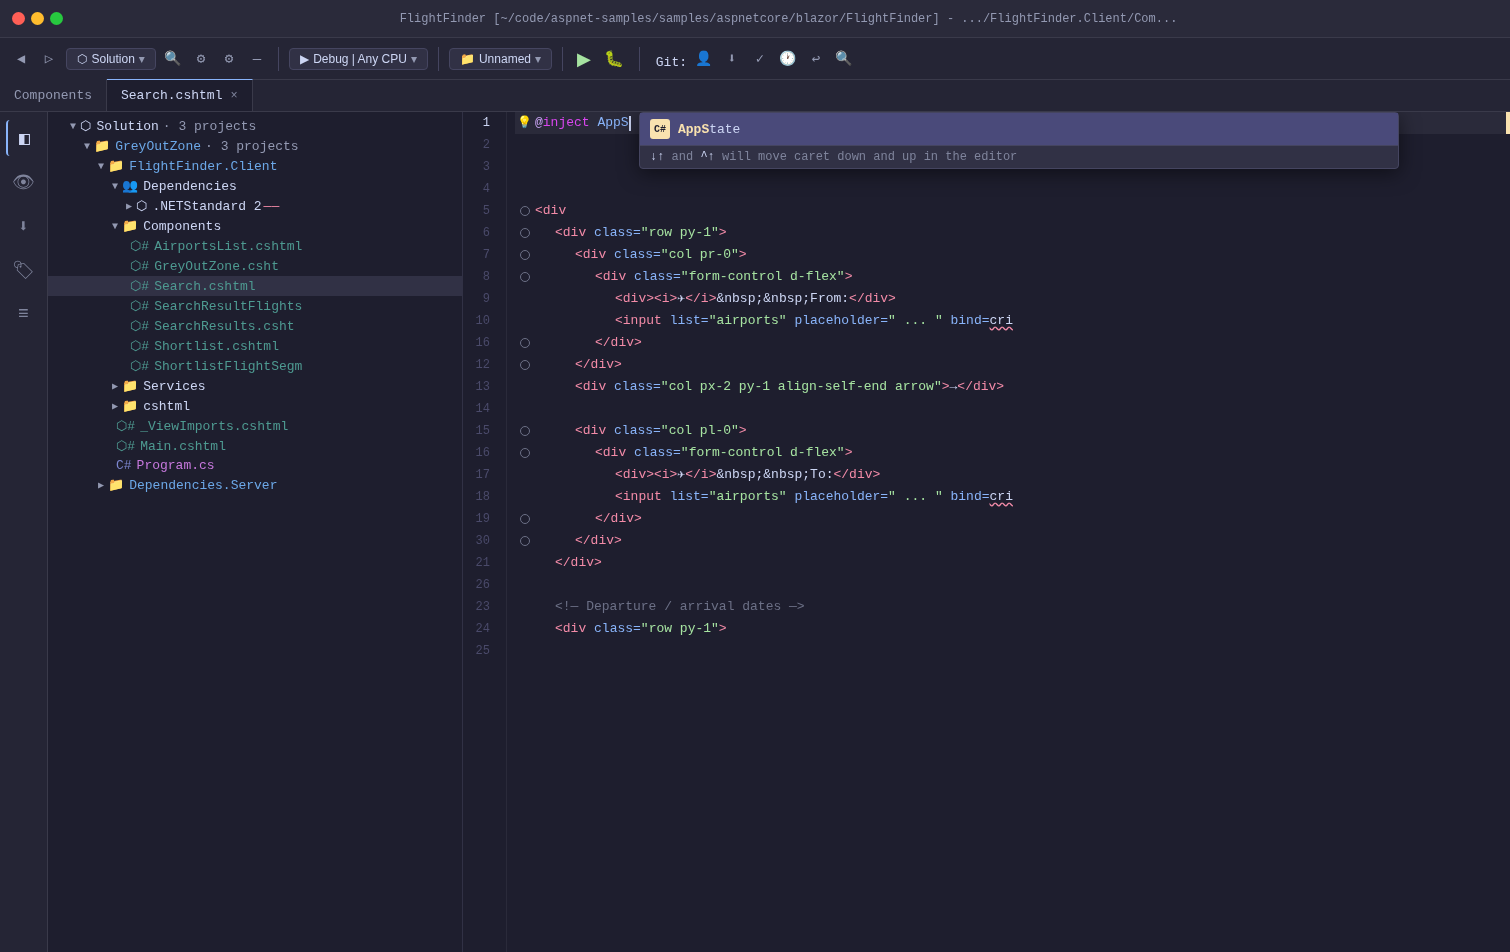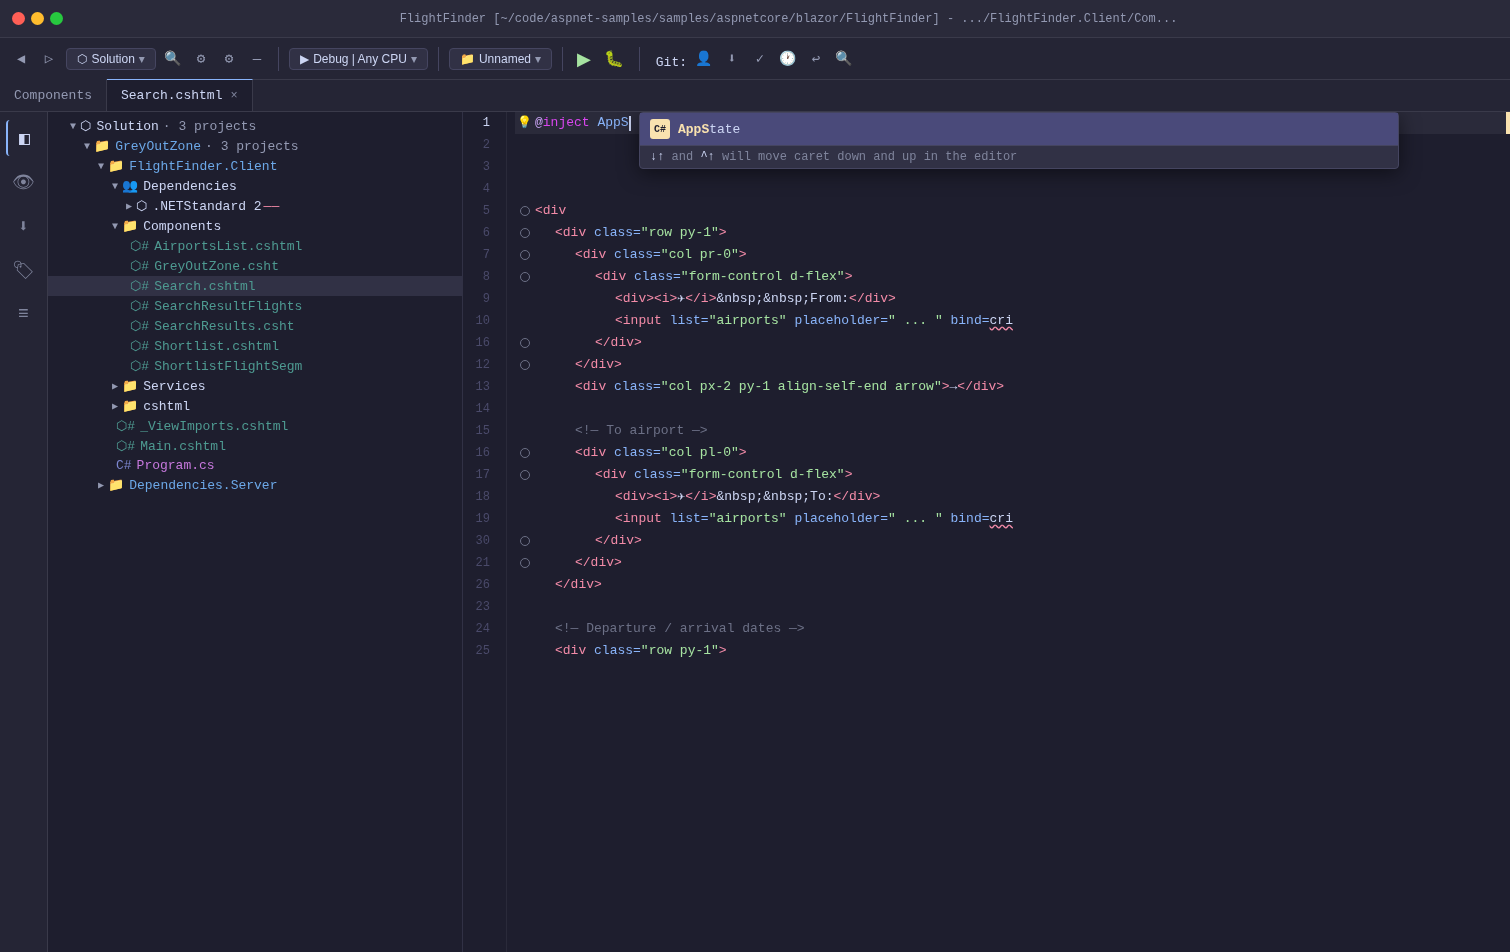--- a/index.html
+++ b/index.html
@@ -760,24 +760,20 @@
 
         <div class="code-line">
           <div class="gutter"></div>
           <span style="padding-left:40px"><span class="tag">&lt;div</span> <span class="attr">class=</span><span class="attr-val">"col px-2 py-1 align-self-end arrow"</span><span class="tag">&gt;</span><span class="text-normal">→</span><span class="tag">&lt;/div&gt;</span></span>
         </div>
 
         <div class="code-line">
           <div class="gutter"></div>
         </div>
 
-        <div class="code-line">
-          <div class="gutter"></div>
-          <span style="padding-left:40px" class="comment">&lt;!—  To airport  —&gt;</span>
-        </div>
 
         <div class="code-line">
           <div class="gutter">
             <div class="breakpoint-outline"></div>
           </div>
           <span style="padding-left:40px"><span class="tag">&lt;div</span> <span class="attr">class=</span><span class="attr-val">"col pl-0"</span><span class="tag">&gt;</span></span>
         </div>
 
         <div class="code-line">
           <div class="gutter">

